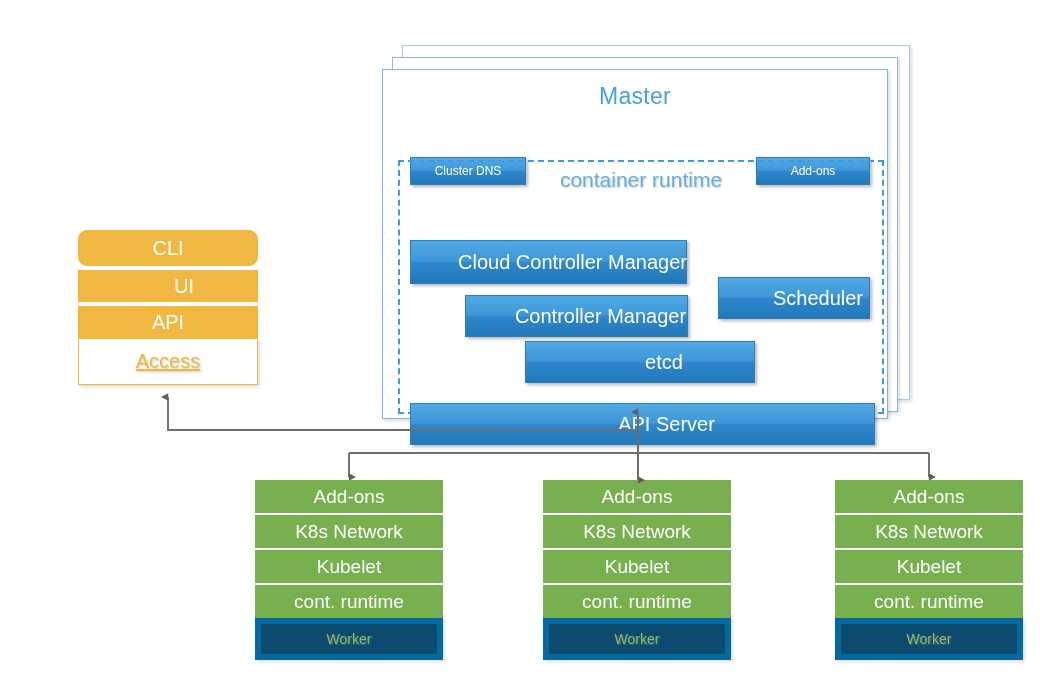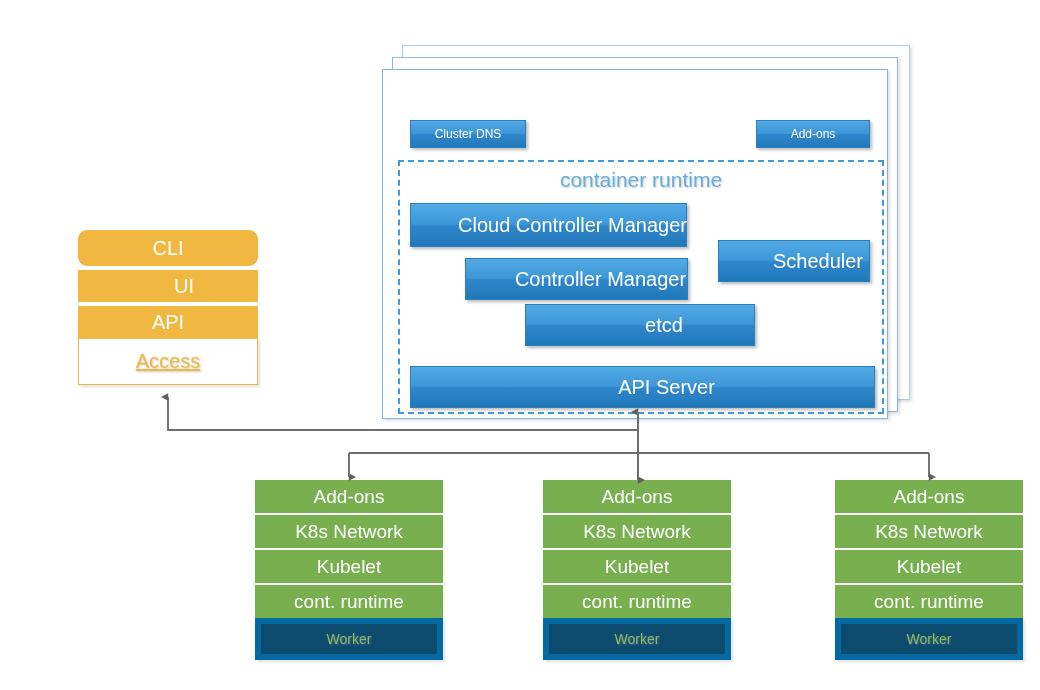--- a/index.html
+++ b/index.html
@@ -62,20 +62,21 @@
     font-size: 21px;
     text-shadow: 1px 1px 2px rgba(140,140,140,.45);
   }
 
   
   .blue-box {
     background: linear-gradient(to bottom, #52aae4 0%, #3d96d8 48%, #2f86cc 52%, #2178b8 100%);
     border: 1px solid #2a7fc0;
     color: #ffffff;
     box-shadow: 2px 2px 3px rgba(0,0,0,0.28);
+    margin-top: 37px;
   }
   .blue-box.lg { font-size: 20px; padding-left: 48px; }
   .blue-box.sm { font-size: 12px; }
 
   
   .access-group { position: absolute; }
   .orange-box {
     background: #f0b841;
     border: 1px solid #f0b841;
     color: #ffffff;
@@ -147,20 +148,21 @@
     </g>
     <g stroke="#5f5f5f" stroke-width="1.9" fill="none">
       <line x1="793" y1="284" x2="793" y2="365" marker-start="url(#arrUp)" marker-end="url(#arrDown)"></line>
     </g>
   </svg>
 
   <div class="master-frame back2" style="left:402px; top:45px; width:508px; height:355px;"></div>
   <div class="master-frame back1" style="left:392px; top:57px; width:506px; height:355px;"></div>
   <div class="master-frame front" style="left:382px; top:69px; width:506px; height:350px;"></div>
 
+  <div class="master-title" style="left:382px; top:83px; width:506px; text-align:center;">Master</div>
 
   <div class="node blue-box sm" style="left:410px; top:120px; width:116px; height:28px;">
     <span>Cluster DNS</span>
   </div>
   <div class="node blue-box sm" style="left:756px; top:120px; width:114px; height:28px;">
     <span>Add-ons</span>
   </div>
 
   <div class="runtime-box" style="left:398px; top:160px; width:486px; height:254px;"></div>
   <div class="runtime-title" style="left:398px; top:168px; width:486px; text-align:center;">container runtime</div>

